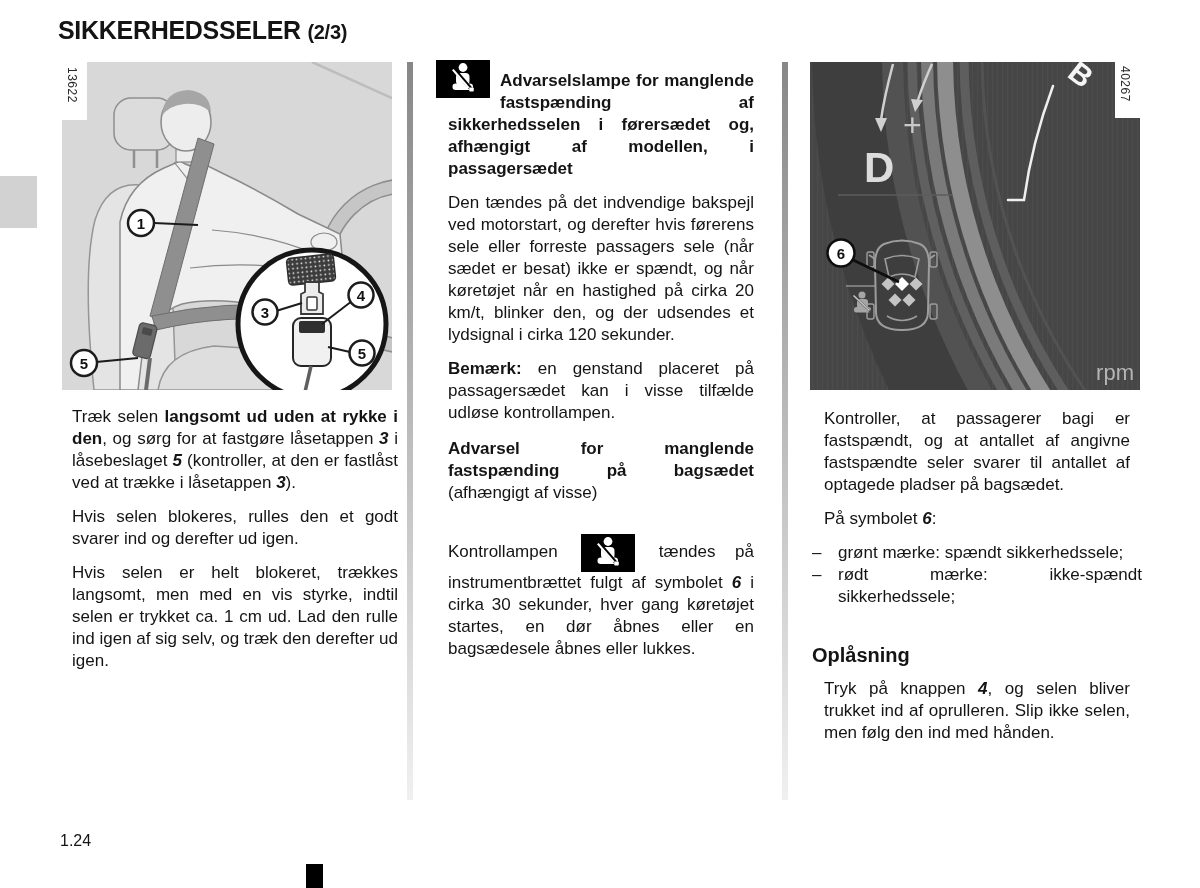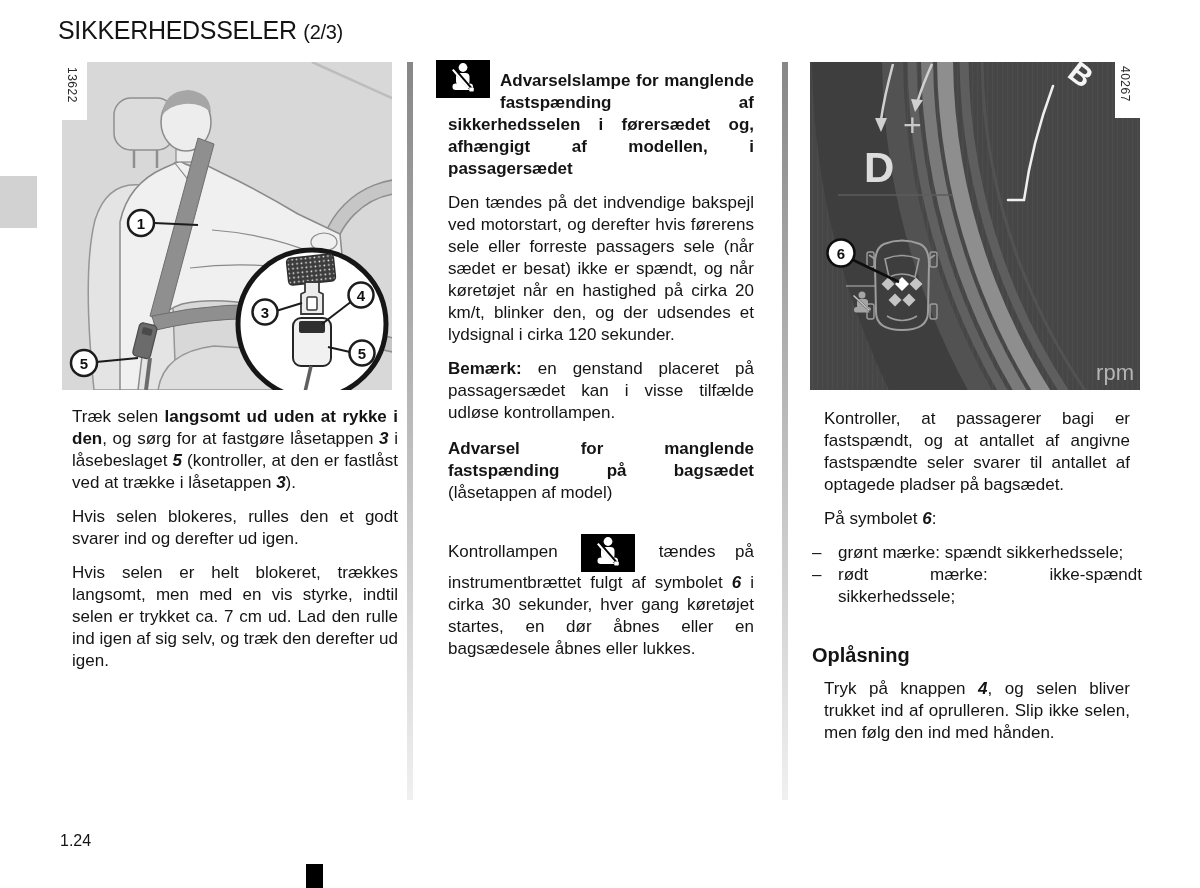--- a/index.html
+++ b/index.html
@@ -3,21 +3,21 @@
 <meta charset="utf-8">
 <style>
   html,body{margin:0;padding:0;background:#ffffff;}
   body{
     width:1200px;height:888px;position:relative;overflow:hidden;
     font-family:"Liberation Sans", sans-serif;color:#141414;
   }
   .page{position:absolute;inset:0;}
 
   
-  .title{position:absolute;left:58px;top:16px;margin:0;font-size:25px;font-weight:normal;
+  .title{position:absolute;left:58px;top:16px;margin:0;font-size:25px;font-weight:bold;
          letter-spacing:-0.3px;white-space:nowrap;}
   .title .pages{font-size:20px;}
 
   .chapter-tab{position:absolute;left:0;top:176px;width:37px;height:52px;background:#d2d2d2;}
 
   
   .fig{position:absolute;width:330px;height:328px;margin:0;}
   .fig svg{display:block;width:100%;height:100%;}
   .fig-left{left:62px;top:62px;}
   .fig-right{left:810px;top:62px;}
@@ -241,38 +241,38 @@
       <g>
         <rect x="305" y="0" width="25" height="56" fill="#ffffff"></rect>
         <text class="ref-num" transform="translate(311,4) rotate(90)">40267</text>
       </g>
     </svg>
   </figure>
 
   <section class="col col-left">
     <p><span>Træk selen </span><span class="seg-b">langsomt ud uden at rykke i den</span><span>, og sørg for at fastgøre låsetappen </span><span class="seg-bi">3</span><span> i låsebeslaget </span><span class="seg-bi">5</span><span> (kontroller, at den er fastlåst ved at trække i låsetappen </span><span class="seg-bi">3</span><span>).</span></p>
     <p>Hvis selen blokeres, rulles den et godt svarer ind og derefter ud igen.</p>
-    <p>Hvis selen er helt blokeret, trækkes langsomt, men med en vis styrke, indtil selen er trykket ca. 7 cm ud. Lad den rulle ind igen af sig selv, og træk den derefter ud igen.</p>
+    <p>Hvis selen er helt blokeret, trækkes langsomt, men med en vis styrke, indtil selen er trykket ca. 1 cm ud. Lad den rulle ind igen af sig selv, og træk den derefter ud igen.</p>
   </section>
 
   <section class="col col-mid">
     <div class="warn-box">
         <svg viewBox="0 0 54 38" aria-hidden="true">
       <circle cx="27" cy="7.5" r="4.4" fill="#fff"></circle>
       <rect x="20" y="13" width="13.5" height="12" rx="4" fill="#fff"></rect>
       <rect x="16.5" y="23.5" width="20.5" height="6.5" rx="3.2" fill="#fff"></rect>
       <path d="M19.5,11 L35.5,29.5" stroke="#000" stroke-width="3.6"></path>
       <path d="M16.8,9.6 L32.8,28.1" stroke="#fff" stroke-width="2.2"></path>
       <rect x="33.2" y="27.6" width="4.6" height="4" rx="1" fill="#fff"></rect>
     </svg>
       </div>
     <p class="mid-heading">Advarselslampe for manglende fastspænding af sikkerhedsselen i førersædet og, afhængigt af modellen, i passagersædet</p>
     <p>Den tændes på det indvendige bakspejl ved motorstart, og derefter hvis førerens sele eller forreste passagers sele (når sædet er besat) ikke er spændt, og når køretøjet når en hastighed på cirka 20 km/t, blinker den, og der udsendes et lydsignal i cirka 120 sekunder.</p>
     <p><span class="seg-b">Bemærk:</span><span> en genstand placeret på passagersædet kan i visse tilfælde udløse kontrollampen.</span></p>
-    <p class="subheading"><span class="seg-b">Advarsel for manglende fastspænding på bagsædet</span><span> (låsetappen af model)</span></p>
+    <p class="subheading"><span class="seg-b">Advarsel for manglende fastspænding på bagsædet</span><span> (afhængigt af visse)</span></p>
     <p class="p-kontrol"><span>Kontrollampen </span>
   <span class="inline-icon"><svg viewBox="0 0 54 38" aria-hidden="true">
     <circle cx="27" cy="7.5" r="4.4" fill="#fff"></circle>
     <rect x="20" y="13" width="13.5" height="12" rx="4" fill="#fff"></rect>
     <rect x="16.5" y="23.5" width="20.5" height="6.5" rx="3.2" fill="#fff"></rect>
     <path d="M19.5,11 L35.5,29.5" stroke="#000" stroke-width="3.6"></path>
     <path d="M16.8,9.6 L32.8,28.1" stroke="#fff" stroke-width="2.2"></path>
     <rect x="33.2" y="27.6" width="4.6" height="4" rx="1" fill="#fff"></rect>
   </svg></span>
 <span> tændes på instrumentbrættet fulgt af symbolet </span><span class="seg-bi">6</span><span> i cirka 30 sekunder, hver gang køretøjet startes, en dør åbnes eller en bagsædesele åbnes eller lukkes.</span></p>

